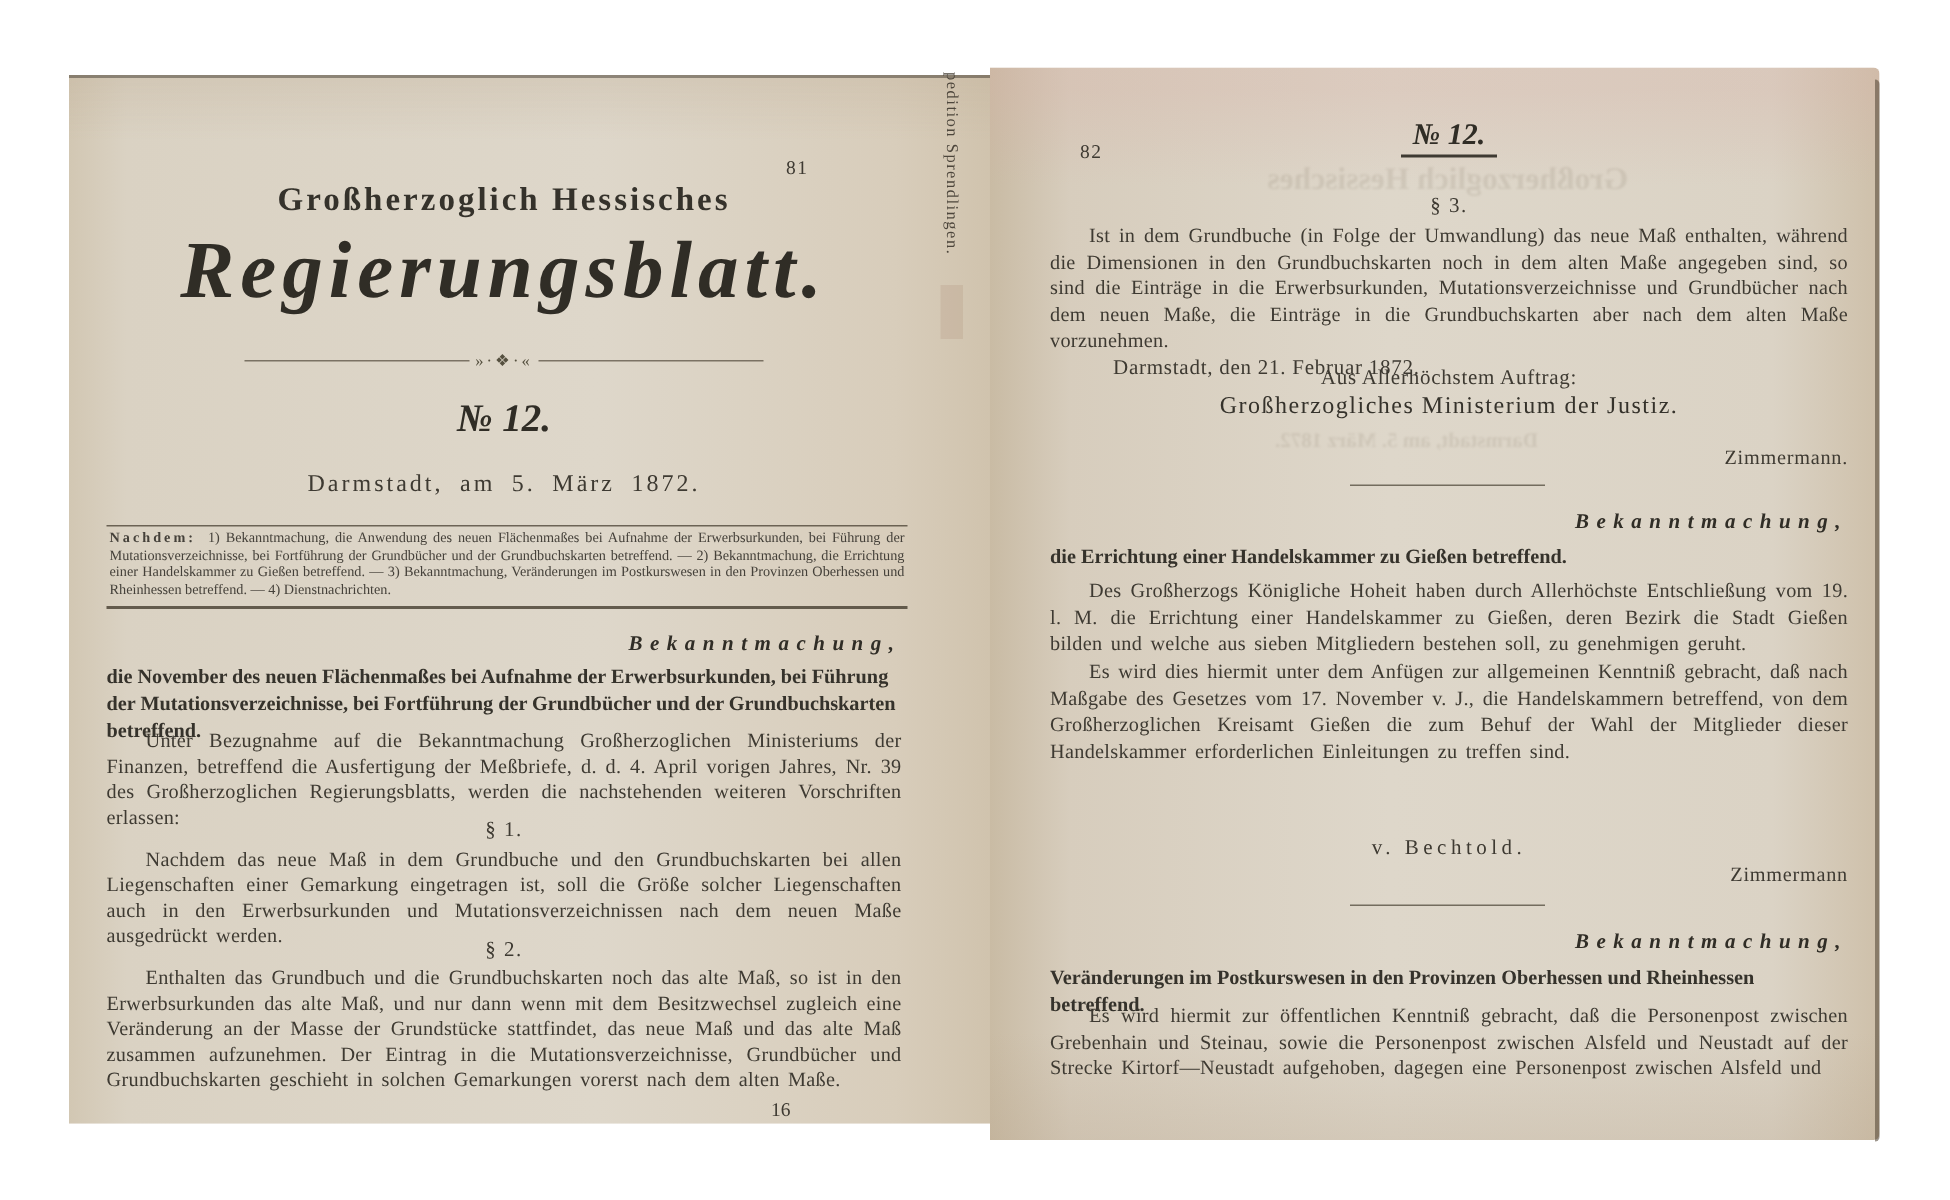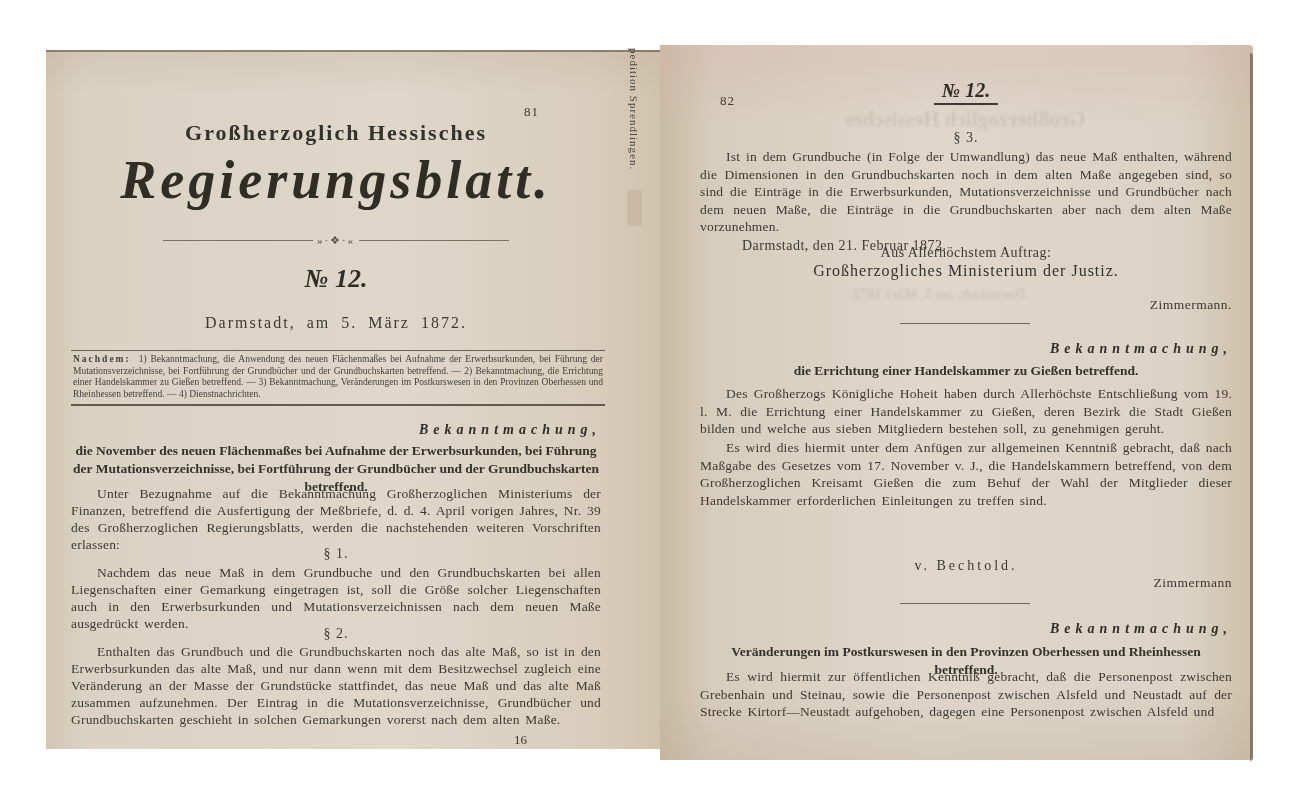--- a/index.html
+++ b/index.html
@@ -32,21 +32,21 @@
   .ornament .rule{height:1px;background:rgba(70,62,48,0.65);width:150px;}
   .ornament .knot{font-size:11px;letter-spacing:2px;padding:0 4px;}
   .issue-no{text-align:center;font-size:26px;font-weight:bold;font-style:italic;color:#302d26;}
   .dateline-c{text-align:center;font-size:16px;letter-spacing:2px;word-spacing:5px;}
   .toc{font-size:9.5px;line-height:11.5px;text-align:justify;color:#45413a;
     border-top:1px solid rgba(70,62,48,0.75);border-bottom:2px solid rgba(70,62,48,0.8);
     padding:3px 2px 4px 2px;}
   .toc-label{font-weight:bold;letter-spacing:2px;padding-right:4px;}
   .notice-heading{text-align:right;font-size:14px;font-weight:bold;letter-spacing:5px;
     word-spacing:3px;color:#302d26;font-style:italic;}
-  .notice-subtitle{text-align:center;font-size:13.5px;line-height:18px;font-weight:bold;color:#35322b;}
+  .notice-subtitle{text-align:left;font-size:13.5px;line-height:18px;font-weight:bold;color:#35322b;}
   .body-p{font-size:13.5px;line-height:17px;text-align:justify;text-indent:26px;
     word-spacing:2px;letter-spacing:0.2px;hyphens:auto;margin:0;}
   .body-p-r{line-height:17.5px;}
   .section-label{text-align:center;font-size:14px;letter-spacing:1px;}
   .dateline-l{font-size:14px;letter-spacing:0.5px;text-indent:26px;margin:16px;}
   .authority{text-align:center;font-size:14px;letter-spacing:0.5px;}
   .ministry{text-align:center;font-size:16px;letter-spacing:1px;color:#35322b;}
   .signatory{text-align:center;font-size:14px;letter-spacing:3px;}
   .countersig{text-align:right;font-size:13.5px;letter-spacing:0.5px;padding-right:32px;}
   .divider{height:1px;background:rgba(70,62,48,0.7);width:130px;left:240px;}

